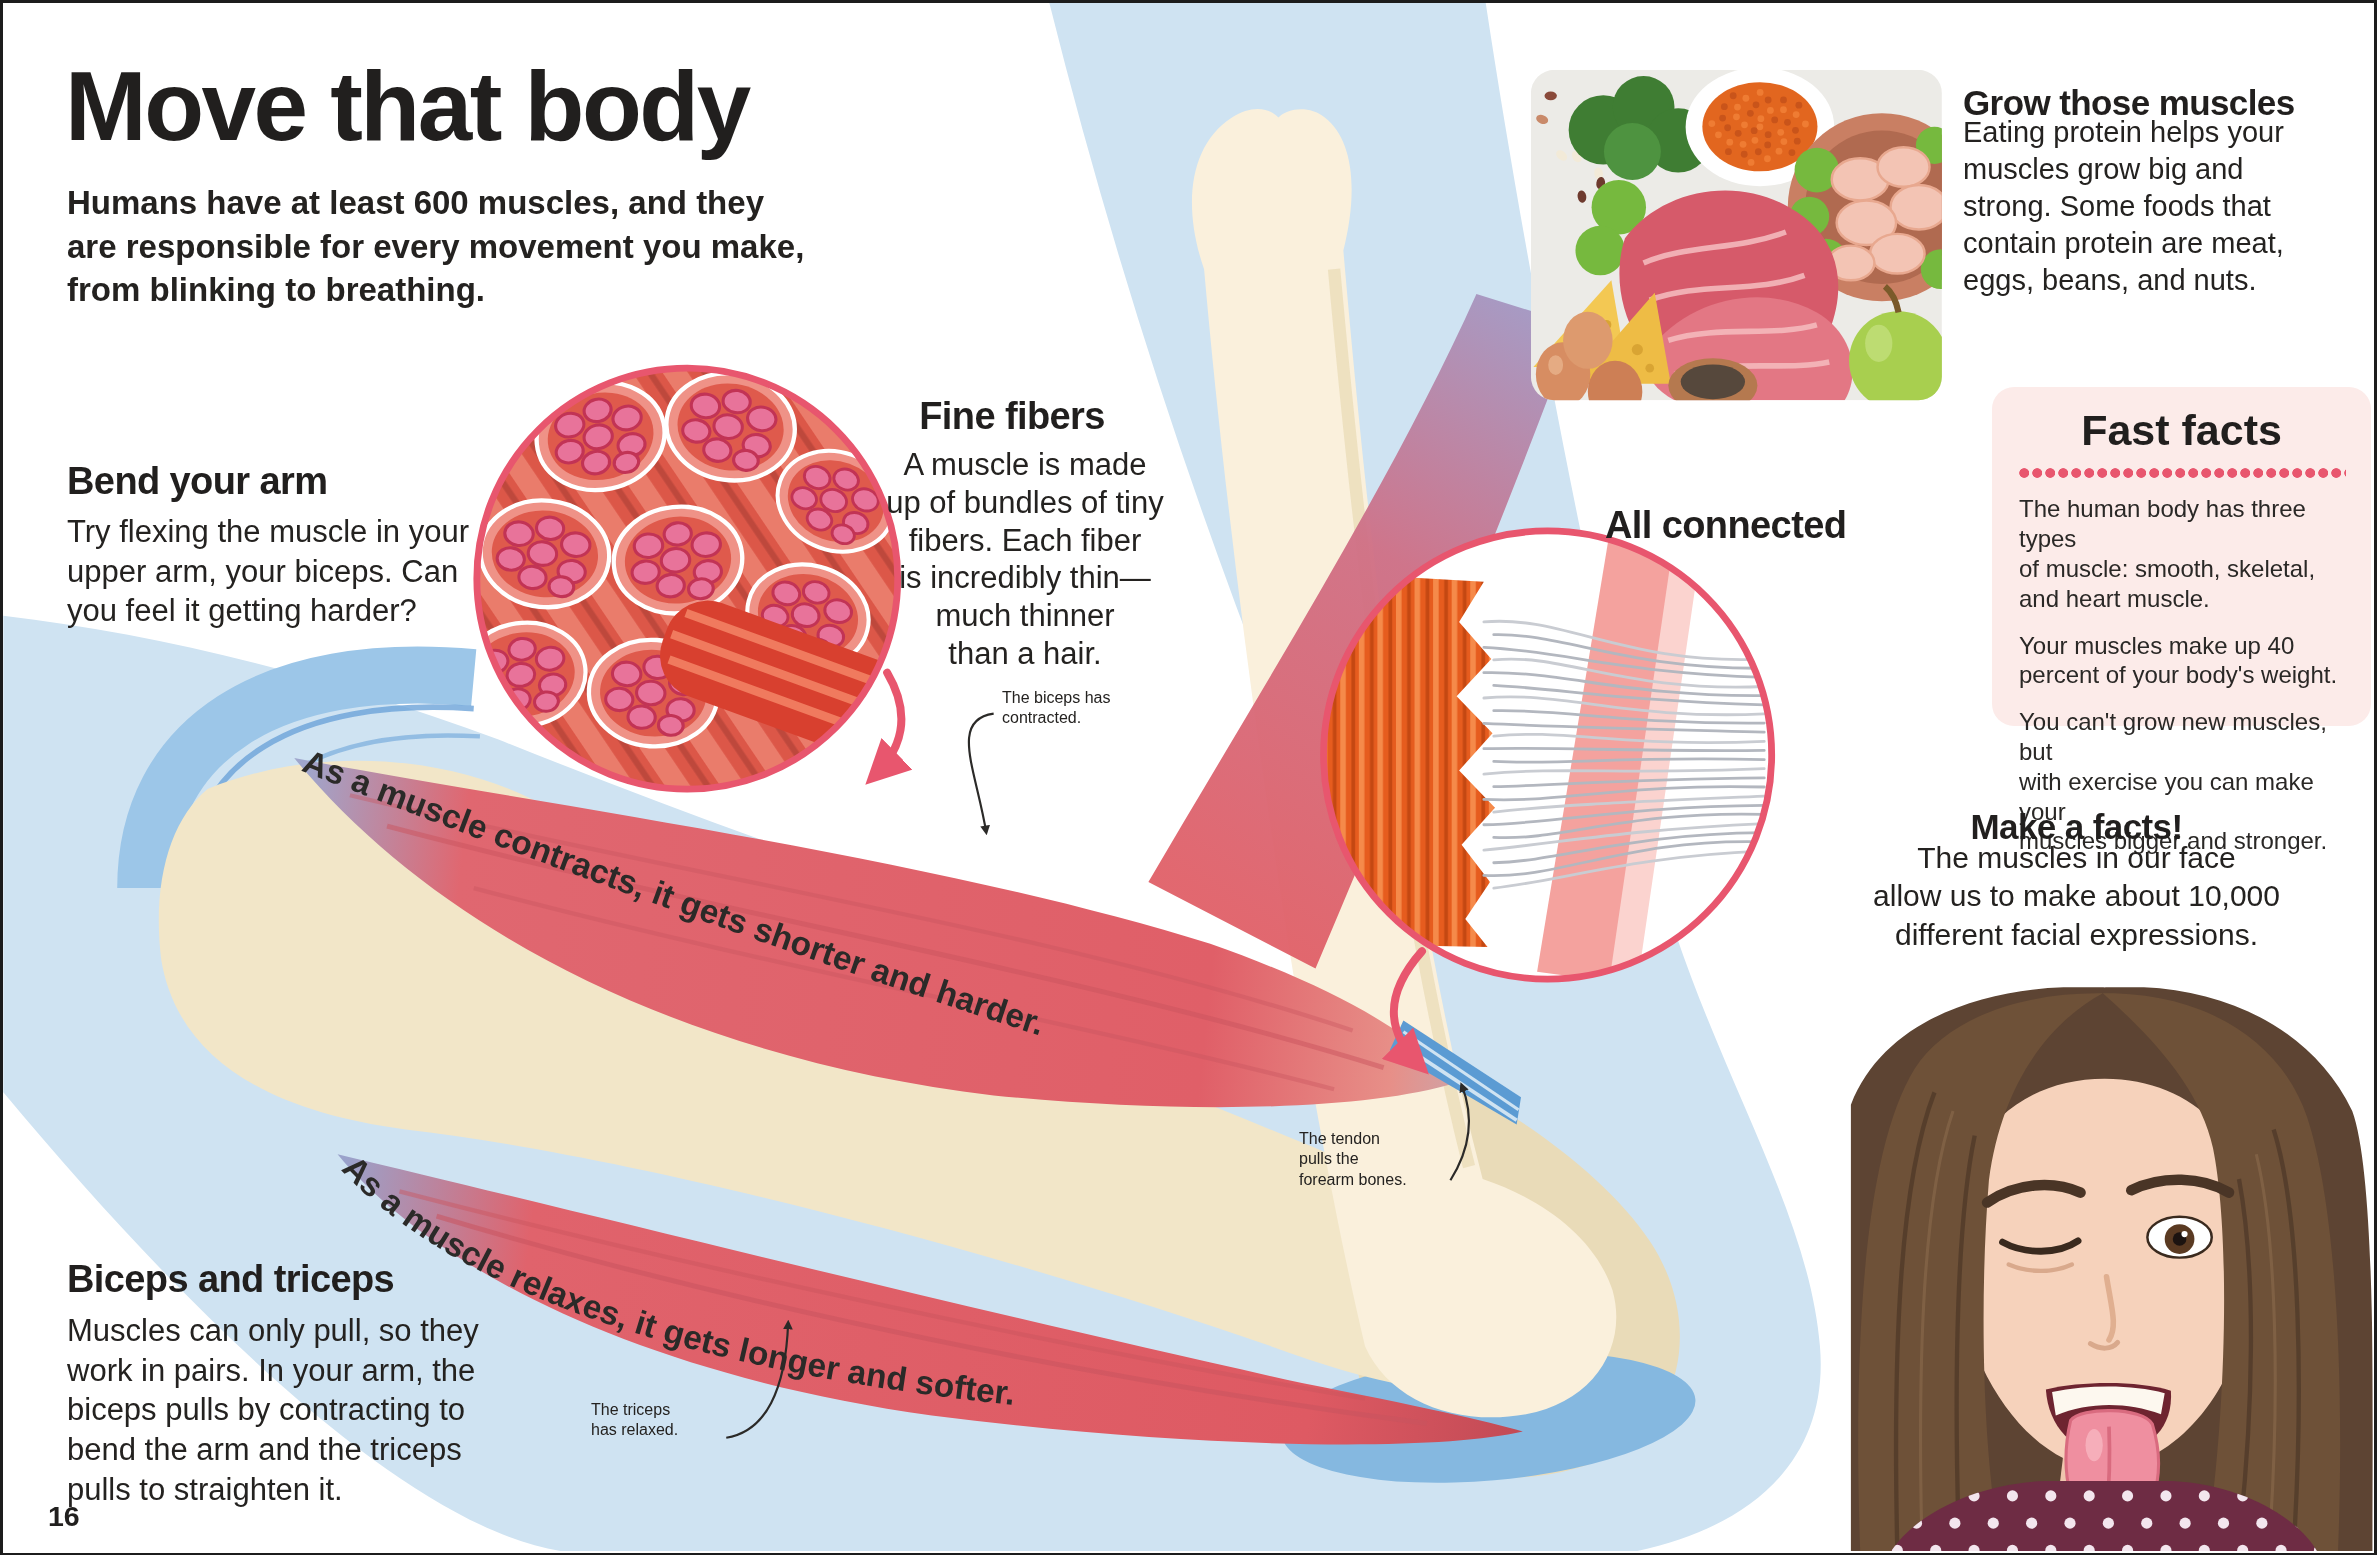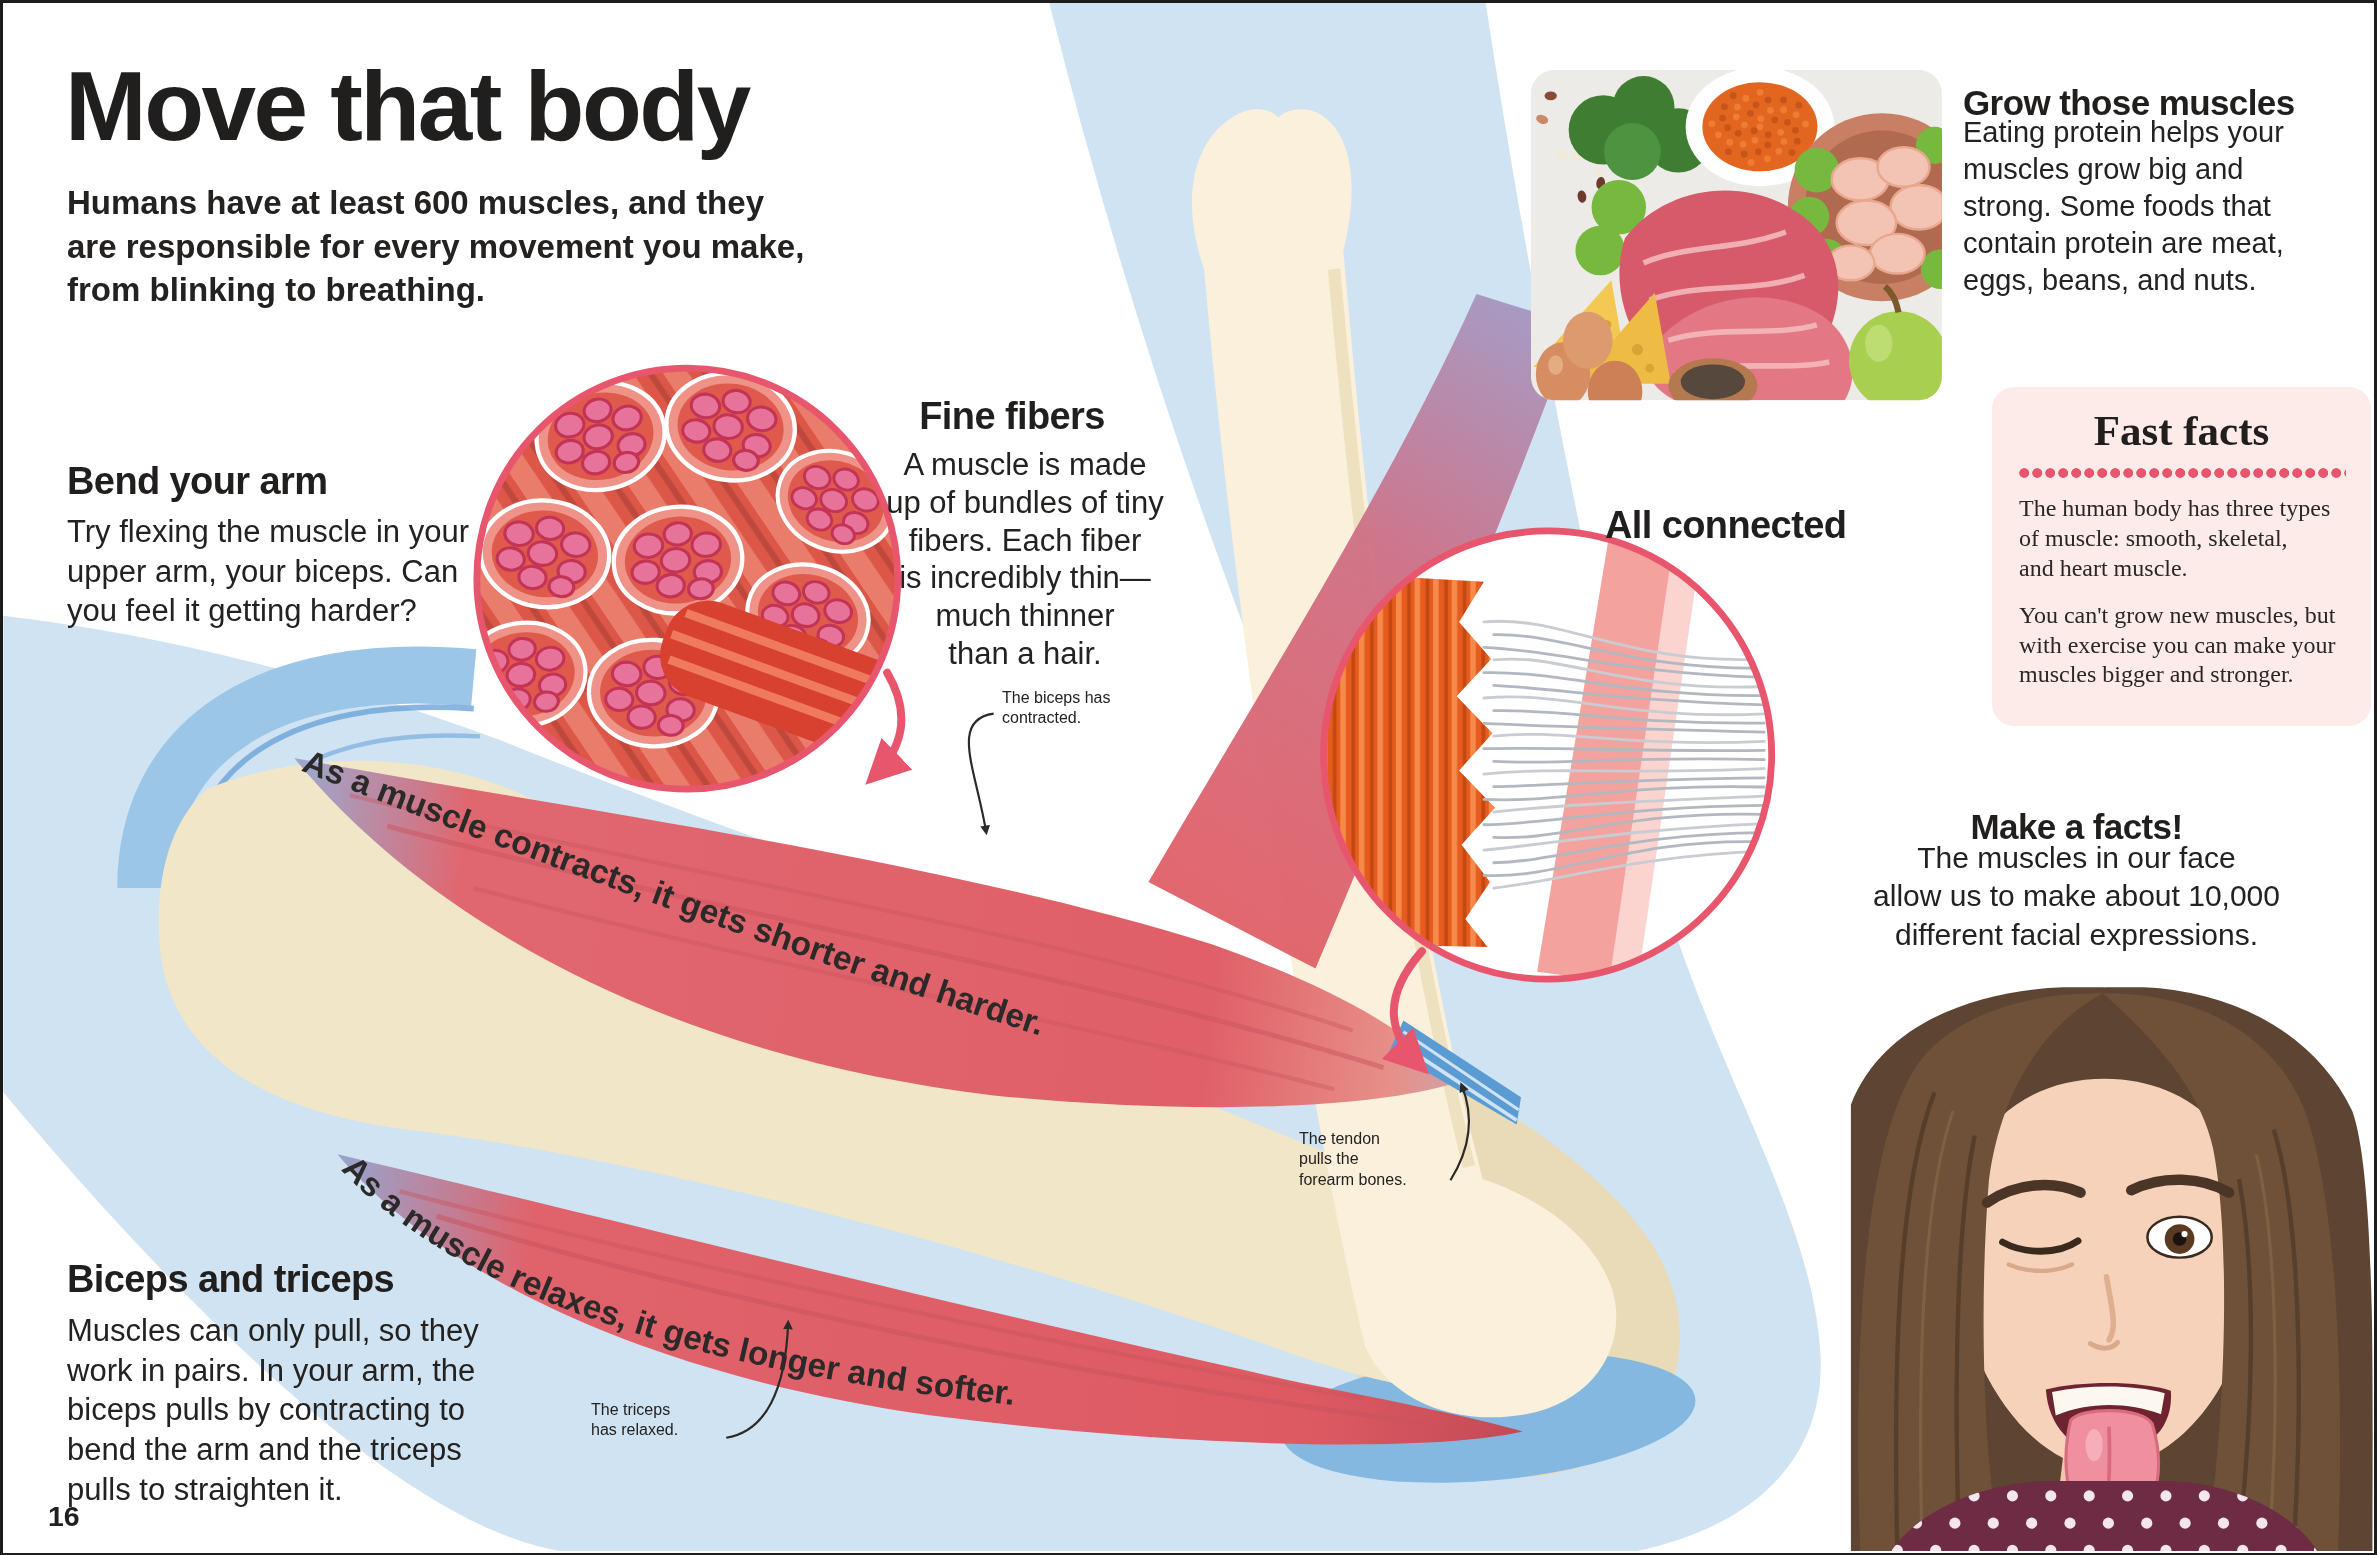--- a/index.html
+++ b/index.html
@@ -13,21 +13,21 @@
   .h1{font-size:98px;font-weight:bold;letter-spacing:-2.5px;color:#211f1e;line-height:1;}
   .h2{font-size:38px;font-weight:bold;letter-spacing:-0.6px;color:#211f1e;line-height:1.05;text-align:right;}
   .h3{font-size:35px;font-weight:bold;letter-spacing:-0.6px;color:#211f1e;line-height:1.05;margin-top:18px;}
   .body{font-size:31px;line-height:1.28;white-space:pre-line;}
   .intro{font-size:33px;font-weight:bold;line-height:1.32;white-space:pre-line;color:#242220;}
   .small{font-size:16px;line-height:1.28;white-space:pre-line;}
   .center{text-align:center;}
   .right{text-align:right;}
   #fast-facts-box{
     left:1989px;top:384px;width:379px;height:339px;background:#fcebe9;
-    border-radius:22px;z-index:2;position:absolute;font-family:Liberation Serif, serif;
+    border-radius:22px;z-index:2;position:absolute;
   }
   #fast-facts-box .ff-title{font-size:43px;font-weight:bold;color:#211f1e;text-align:center;margin-top:18.6px;}
   .ff-dots{
     width:328px;height:12.4px;margin:12.4px auto 15px auto;
     background-image:radial-gradient(circle at 6.2px 6.2px,#e8566e 4.6px,transparent 5.3px);
     background-size:13px 12.4px;background-repeat:repeat-x;
   }
   .ff-fact{font-size:24px;line-height:1.24;white-space:pre-line;padding:0 27px;margin-bottom:17.3px;color:#2a2826;}
 </style>
 </head>
@@ -509,20 +509,22 @@
 strong. Some foods that
 contain protein are meat,
 eggs, beans, and nuts.</div>
 
 <div id="fast-facts-box">
   <div class="ff-title">Fast facts</div>
   <div class="ff-dots"></div>
   <div class="ff-fact">The human body has three types
 of muscle: smooth, skeletal,
 and heart muscle.</div>
+  <div class="ff-fact">Your muscles make up 40
+percent of your body's weight.</div>
   <div class="ff-fact">You can't grow new muscles, but
 with exercise you can make your
 muscles bigger and stronger.</div>
 </div>
 
 <div class="txt h3 center" style="left:1857px;top:788px;width:433px;">Make a facts!</div>
 <div class="txt body center" style="left:1826px;top:836px;width:495px;font-size:30px;">The muscles in our face
 allow us to make about 10,000
 different facial expressions.</div>
 

